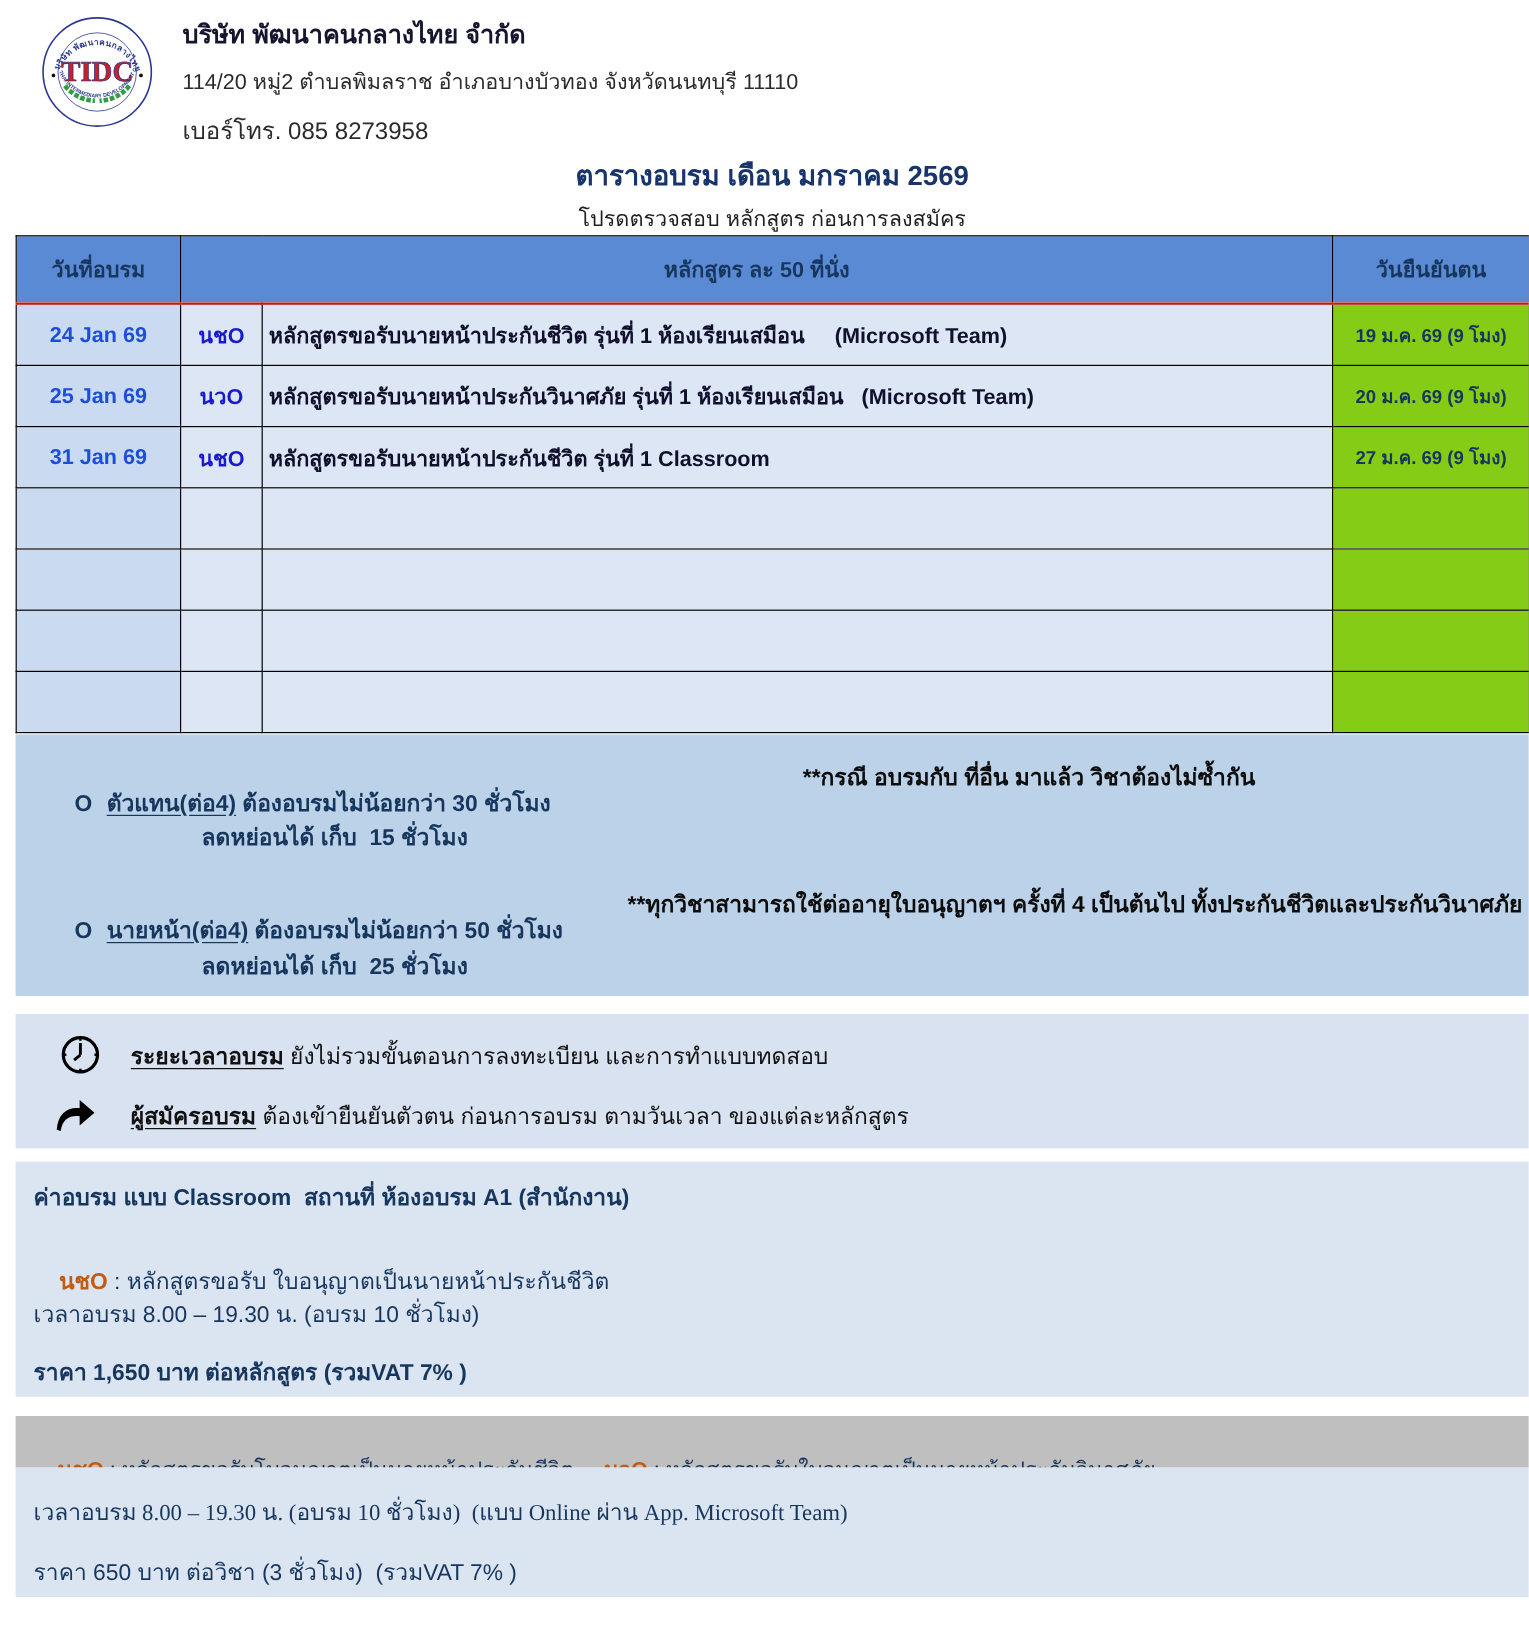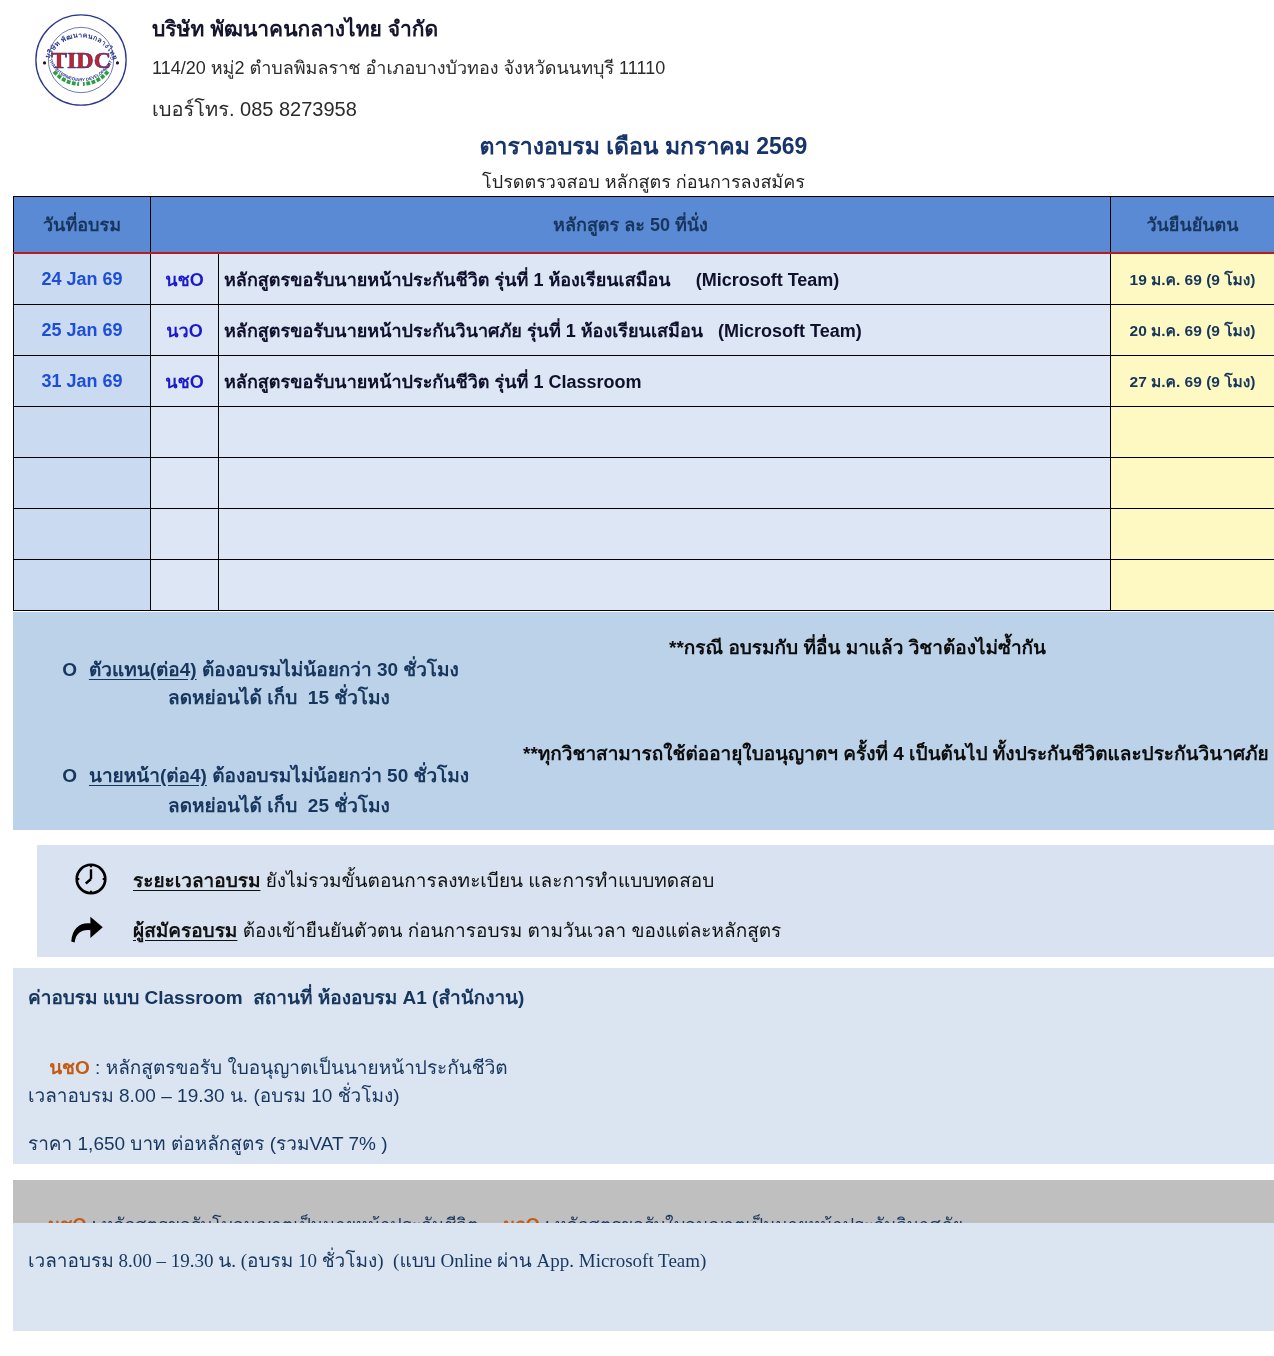--- a/index.html
+++ b/index.html
@@ -22,29 +22,29 @@
   #schedule-table td,#schedule-table th{border:1.6px solid #000;overflow:hidden;}
   #schedule-table th{
     background:#5b8ad5;color:#17365d;font-size:18px;font-weight:bold;height:53px;text-align:center;
     border-bottom:2px solid #b91c1c;
   }
   #schedule-table td{height:48px;vertical-align:middle;}
   .col-date{width:137px;} .col-code{width:68px;} .col-course{width:892px;} .col-confirm{width:164px;}
   td.cell-date{background:#c9daf1;text-align:center;font-size:18px;font-weight:bold;color:#1d4ed8;}
   td.cell-code{background:#dce6f4;text-align:center;font-size:18px;font-weight:bold;color:#1a1acd;}
   td.cell-course{background:#dce6f4;text-align:left;padding-left:5px;font-size:18px;font-weight:bold;color:#10102c;white-space:pre-wrap;}
-  td.cell-confirm{background:#fef9c3;text-align:center;font-size:15.5px;font-weight:bold;color:#17365d;white-space:nowrap;}
+  td.cell-confirm{background:#84cc16;text-align:center;font-size:15.5px;font-weight:bold;color:#17365d;white-space:nowrap;}
   
   #requirements{left:13px;right:0;top:612px;height:218px;background:#bcd2e9;overflow:hidden;}
   .req-line{position:absolute;font-size:19px;font-weight:bold;color:#17365d;white-space:pre-wrap;}
   .req-bullet{margin-right:12px;}
   .req-label{text-decoration:underline;text-underline-offset:3px;}
   .req-note{position:absolute;font-size:19px;font-weight:bold;color:#0d0d0d;white-space:nowrap;}
   
-  #notices{left:13px;right:0;top:845px;height:112px;background:#d9e2f0;overflow:hidden;margin-left:24px;}
+  #notices{left:13px;right:0;top:845px;height:112px;background:#d9e2f0;overflow:hidden;}
   .notice-text{position:absolute;font-size:19px;color:#111;}
   .notice-label{font-weight:bold;text-decoration:underline;text-underline-offset:3px;}
   .notice-icon{position:absolute;width:36px;height:36px;}
   
   #classroom-pricing{left:13px;right:0;top:968px;height:196px;background:#dbe5f2;overflow:hidden;}
   .price-line{position:absolute;left:15px;font-size:19px;color:#17365d;white-space:pre-wrap;}
   .price-title{font-weight:bold;}
   .code-orange{color:#c55a11;font-weight:bold;}
   
   #online-header{left:13px;right:0;top:1180px;height:43px;background:#bfbfbf;overflow:hidden;}
@@ -173,23 +173,24 @@
     <span class="notice-label">ผู้สมัครอบรม</span><span> ต้องเข้ายืนยันตัวตน ก่อนการอบรม ตามวันเวลา ของแต่ละหลักสูตร</span>
   </div>
 </div>
 
 <div class="abs" id="classroom-pricing">
   <div class="price-line price-title" style="top:14px;">ค่าอบรม แบบ Classroom  สถานที่ ห้องอบรม A1 (สำนักงาน)</div>
   <div class="price-line" style="top:62px;">
     <span class="code-orange">นชO</span><span> : หลักสูตรขอรับ ใบอนุญาตเป็นนายหน้าประกันชีวิต</span>
   </div>
   <div class="price-line" style="top:112px;">เวลาอบรม 8.00 – 19.30 น. (อบรม 10 ชั่วโมง)</div>
-  <div class="price-line" style="top:160px;">ราคา 1,650 บาท ต่อหลักสูตร (รวมVAT 7% )</div>
+  <div class="price-line" style="top:160px;font-weight:bold;">ราคา 1,650 บาท ต่อหลักสูตร (รวมVAT 7% )</div>
 </div>
 
 <div class="abs" id="online-header">
   <div class="bar-text">
     <span class="code-orange">นชO</span><span> : หลักสูตรขอรับโบอนุญาตเป็นนายหน้าประกันชีวิต  ,  </span><span class="code-orange">นวO</span><span> : หลักสูตรขอรับใบอนุญาตเป็นนายหน้าประกันวินาศภัย</span>
   </div>
 </div>
 <div class="abs" id="online-pricing">
   <div class="price-line" style="top:22px;font-family:Liberation Serif, serif;">เวลาอบรม 8.00 – 19.30 น. (อบรม 10 ชั่วโมง)  (แบบ Online ผ่าน App. Microsoft Team)</div>
+  <div class="price-line" style="top:72px;">ราคา 650 บาท ต่อวิชา (3 ชั่วโมง)  (รวมVAT 7% )</div>
 </div>
 
 </body></html>

